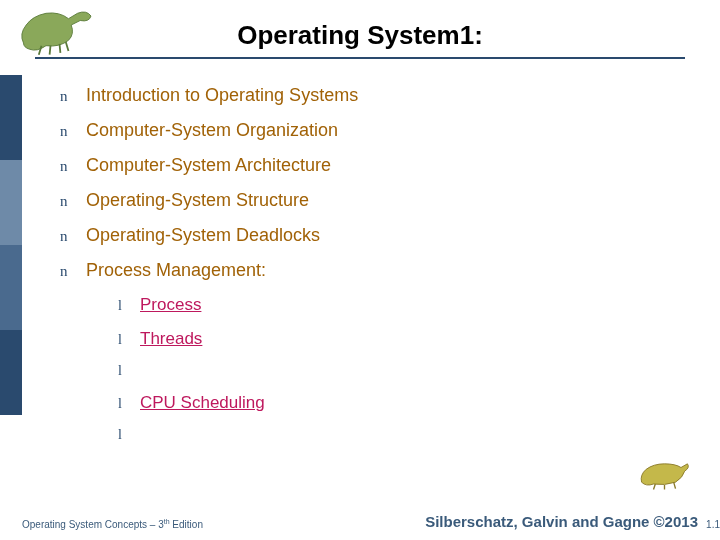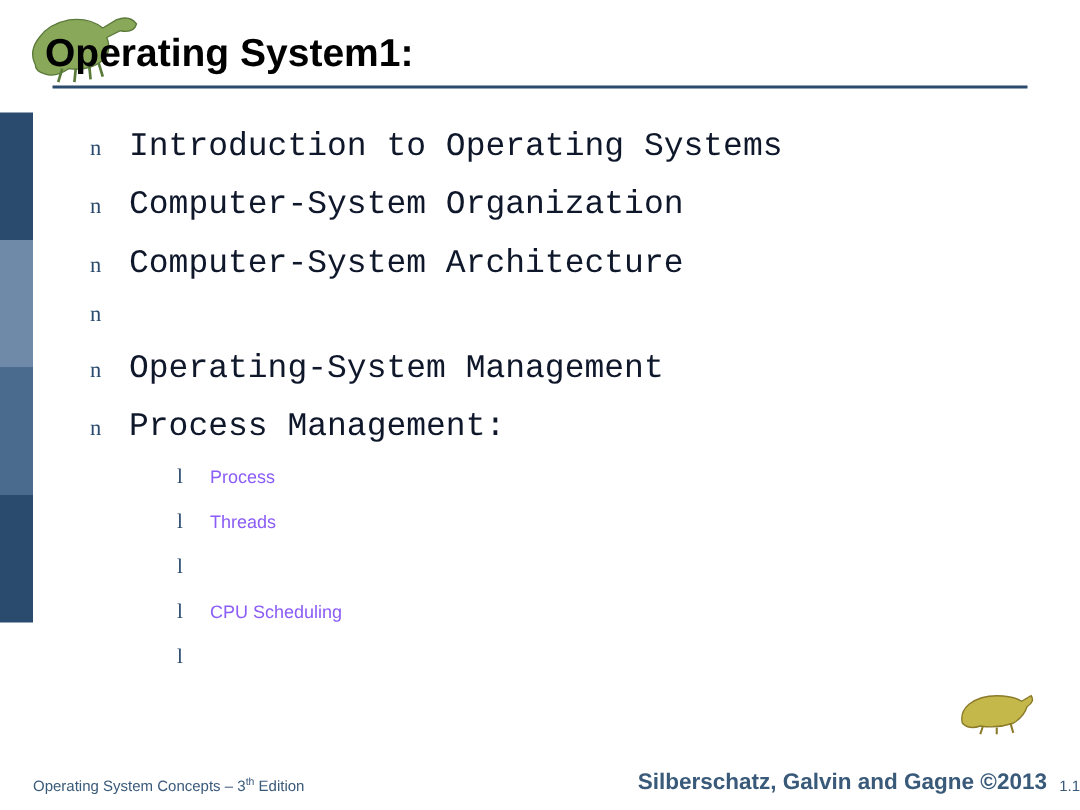--- a/index.html
+++ b/index.html
@@ -35,20 +35,21 @@
     right: 28px;
     bottom: 48px;
     width: 55px;
     height: 38px;
   }
   .header {
     position: absolute;
     left: 30px;
     right: 30px;
     top: 20px;
+    text-align: center;
   }
   .title {
     font-size: 26px;
     font-weight: bold;
     color: #000;
     padding-bottom: 6px;
   }
   .title-rule {
     border: none;
     border-top: 2px solid #2a4a6e;
@@ -65,42 +66,42 @@
     align-items: baseline;
     margin-bottom: 14px;
   }
   .bullet-n {
     width: 26px;
     font-size: 15px;
     color: #2a4a6e;
     font-family: "Times New Roman", serif;
   }
   .item-n .text {
-    font-size: 22px;
-    color: #0f172a;
-    font-family: Liberation Mono, monospace;
+    font-size: 18px;
+    color: #a16207;
   }
   .sublist {
     margin-left: 58px;
     margin-top: 2px;
   }
   .item-l {
     display: flex;
     align-items: baseline;
     margin-bottom: 14px;
   }
   .bullet-l {
     width: 22px;
     font-size: 14px;
     color: #2a4a6e;
     font-family: "Times New Roman", serif;
   }
   .item-l .text {
-    font-size: 12px;
-    color: #8b5cf6;
+    font-size: 17px;
+    color: #be185d;
+    text-decoration: underline;
   }
   .footer {
     position: absolute;
     left: 0;
     right: 0;
     bottom: 10px;
     height: 22px;
   }
   .footer-left {
     position: absolute;
@@ -156,24 +157,25 @@
   <div class="item-n">
     <span class="bullet-n">n</span>
     <span class="text">Computer-System Organization</span>
   </div>
   <div class="item-n">
     <span class="bullet-n">n</span>
     <span class="text">Computer-System Architecture</span>
   </div>
   <div class="item-n">
     <span class="bullet-n">n</span>
-  </div>
-  <div class="item-n">
-    <span class="bullet-n">n</span>
-    <span class="text">Operating-System Management</span>
+    <span class="text">Operating-System Structure</span>
+  </div>
+  <div class="item-n">
+    <span class="bullet-n">n</span>
+    <span class="text">Operating-System Deadlocks</span>
   </div>
   <div class="item-n">
     <span class="bullet-n">n</span>
     <span class="text">Process Management:</span>
   </div>
 
   <div class="sublist">
     <div class="item-l">
       <span class="bullet-l">l</span>
       <span class="text">Process</span>

